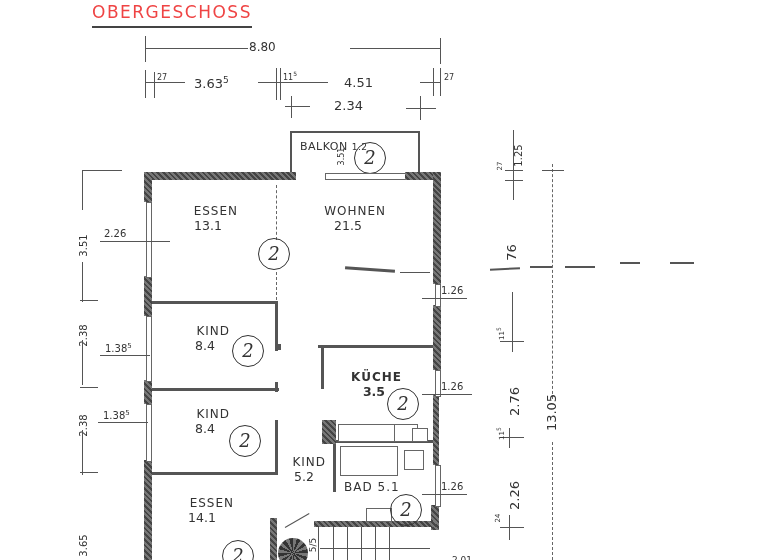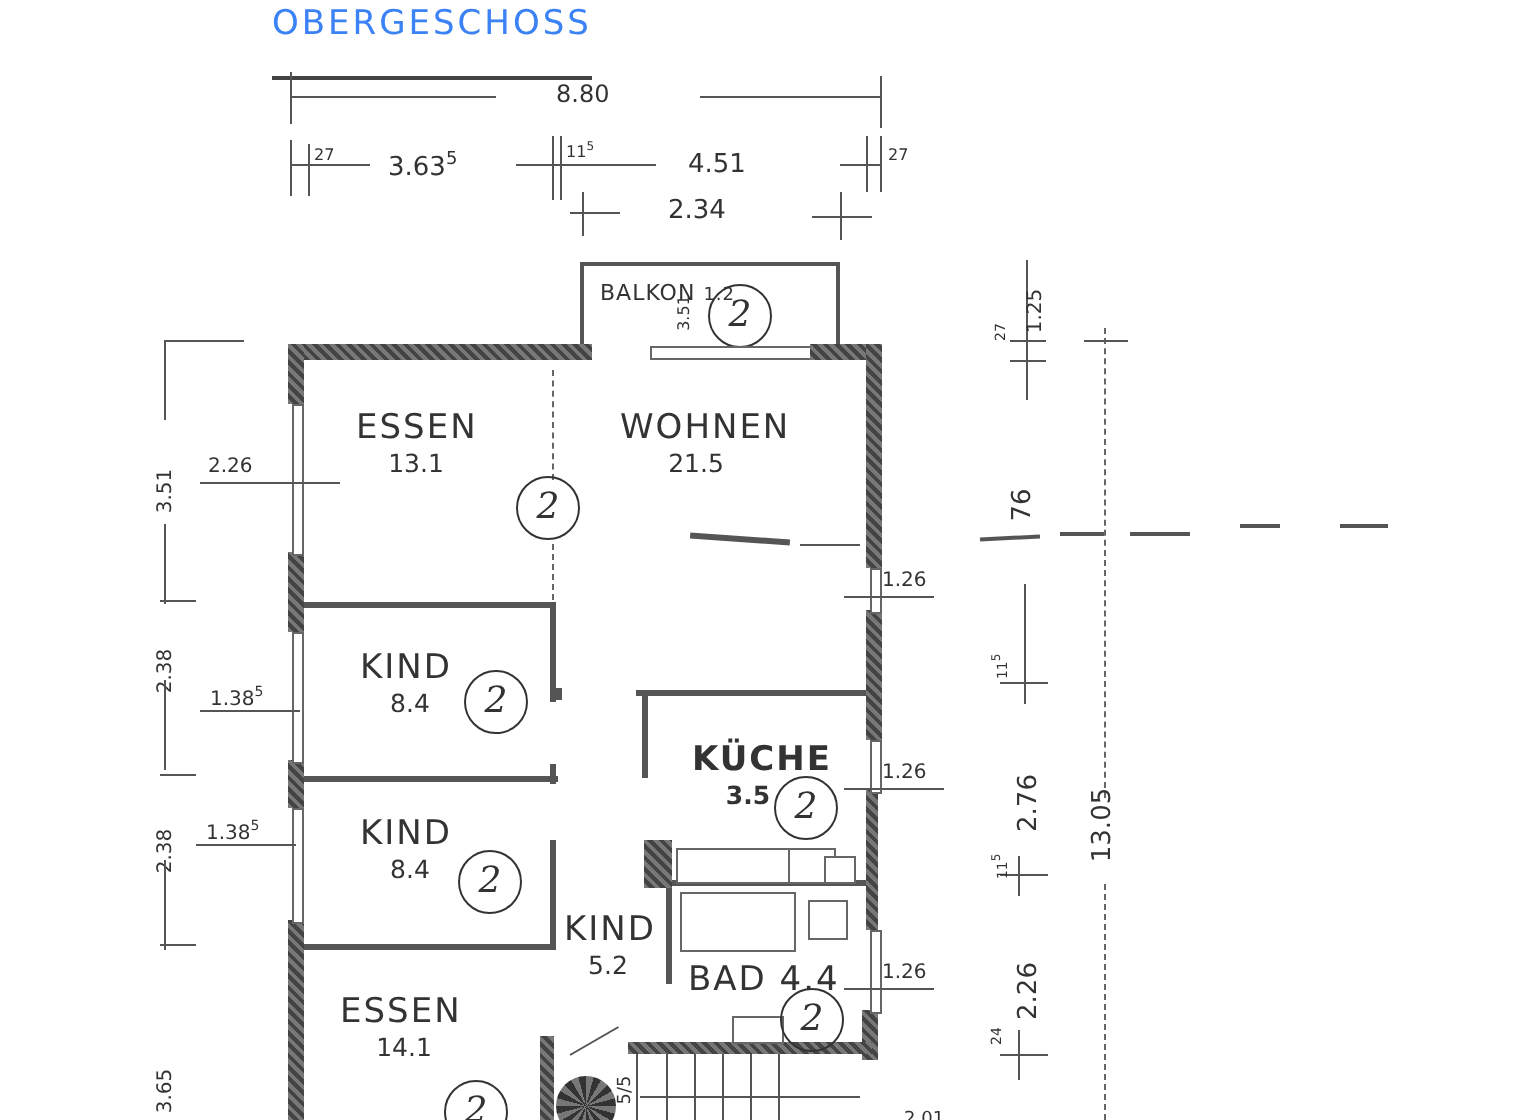--- a/index.html
+++ b/index.html
@@ -1,23 +1,23 @@
 <!DOCTYPE html>
 <html><head>
 <meta charset="utf-8">
 <style>
   html, body { margin:0; padding:0; background:#ffffff; }
   body { width:768px; height:560px; overflow:hidden; position:relative;
          font-family:"DejaVu Sans", sans-serif; color:#222; }
   .abs { position:absolute; }
-  .title { left:92px; top:2px; font-size:17px; letter-spacing:1.5px; color:#3b82f6;
-           border-bottom:2px solid #444; padding-bottom:16px;margin-left:44px; }
+  .title { left:92px; top:2px; font-size:17px; letter-spacing:1.5px; color:#ef4444;
+           border-bottom:2px solid #444; padding-bottom:4px; }
   .dim { font-size:12px; color:#333; white-space:nowrap; }
   .dim-sm { font-size:10px; color:#333; white-space:nowrap; }
-  .room-name { font-size:17px; letter-spacing:1px; color:#333; text-align:left; white-space:nowrap; }
+  .room-name { font-size:12px; letter-spacing:1px; color:#333; text-align:right; white-space:nowrap; }
   .room-area { font-size:12.5px; color:#333; text-align:center; }
   .line { position:absolute; background:#555; }
   .wall { position:absolute; background:#555;
           background-image:repeating-linear-gradient(45deg,#777 0 2px,#444 2px 4px); }
   .twall { position:absolute; background:#555; }
   .circle2 { position:absolute; width:30px; height:30px; border:1.8px solid #333; border-radius:50%;
              font-family:"DejaVu Serif", serif; font-style:italic; font-size:18px; text-align:center;
              line-height:30px; color:#333; }
   .vert { transform:rotate(-90deg); transform-origin:center; }
   .window { position:absolute; border:1px solid #666; background:#fff; }
@@ -29,21 +29,21 @@
 <body>
 
 <div class="abs title">OBERGESCHOSS</div>
 
 <div>
 
   <div class="line" style="left:145px;top:48px;width:103px;height:1px;"></div>
   <div class="line" style="left:350px;top:48px;width:90px;height:1px;"></div>
   <div class="line" style="left:145px;top:36px;width:1px;height:26px;"></div>
   <div class="line" style="left:440px;top:38px;width:1px;height:26px;"></div>
-  <div class="abs dim" style="left:278px;top:40px;">8.80</div>
+  <div class="abs dim" style="left:249px;top:40px;">8.80</div>
 
   <div class="line" style="left:145px;top:82px;width:40px;height:1px;"></div>
   <div class="line" style="left:145px;top:70px;width:1px;height:28px;"></div>
   <div class="line" style="left:154px;top:72px;width:1px;height:26px;"></div>
   <div class="abs dim-sm" style="left:157px;top:73px;font-size:8px;">27</div>
   <div class="abs dim" style="left:194px;top:75px;font-size:13px;">
     <span>3.63</span><sup style="font-size:9px;">5</sup>
   </div>
   <div class="line" style="left:258px;top:82px;width:70px;height:1px;"></div>
   <div class="line" style="left:276px;top:68px;width:1px;height:32px;"></div>
@@ -170,21 +170,21 @@
   <div class="room-area">3.5</div>
 </div>
 <div class="circle2" style="left:387px;top:388px;">2</div>
 
 <div class="abs" style="left:282px;top:455px;width:44px;">
   <div class="room-name">KIND</div>
   <div class="room-area">5.2</div>
 </div>
 
 <div class="abs room-name" style="left:344px;top:480px;">
-  <span>BAD</span> <span>4.4</span>
+  <span>BAD</span> <span>5.1</span>
 </div>
 <div class="circle2" style="left:390px;top:494px;">2</div>
 
 <div class="abs" style="left:170px;top:496px;width:64px;">
   <div class="room-name">ESSEN</div>
   <div class="room-area">14.1</div>
 </div>
 <div class="circle2" style="left:222px;top:540px;">2</div>
 
 <div>

